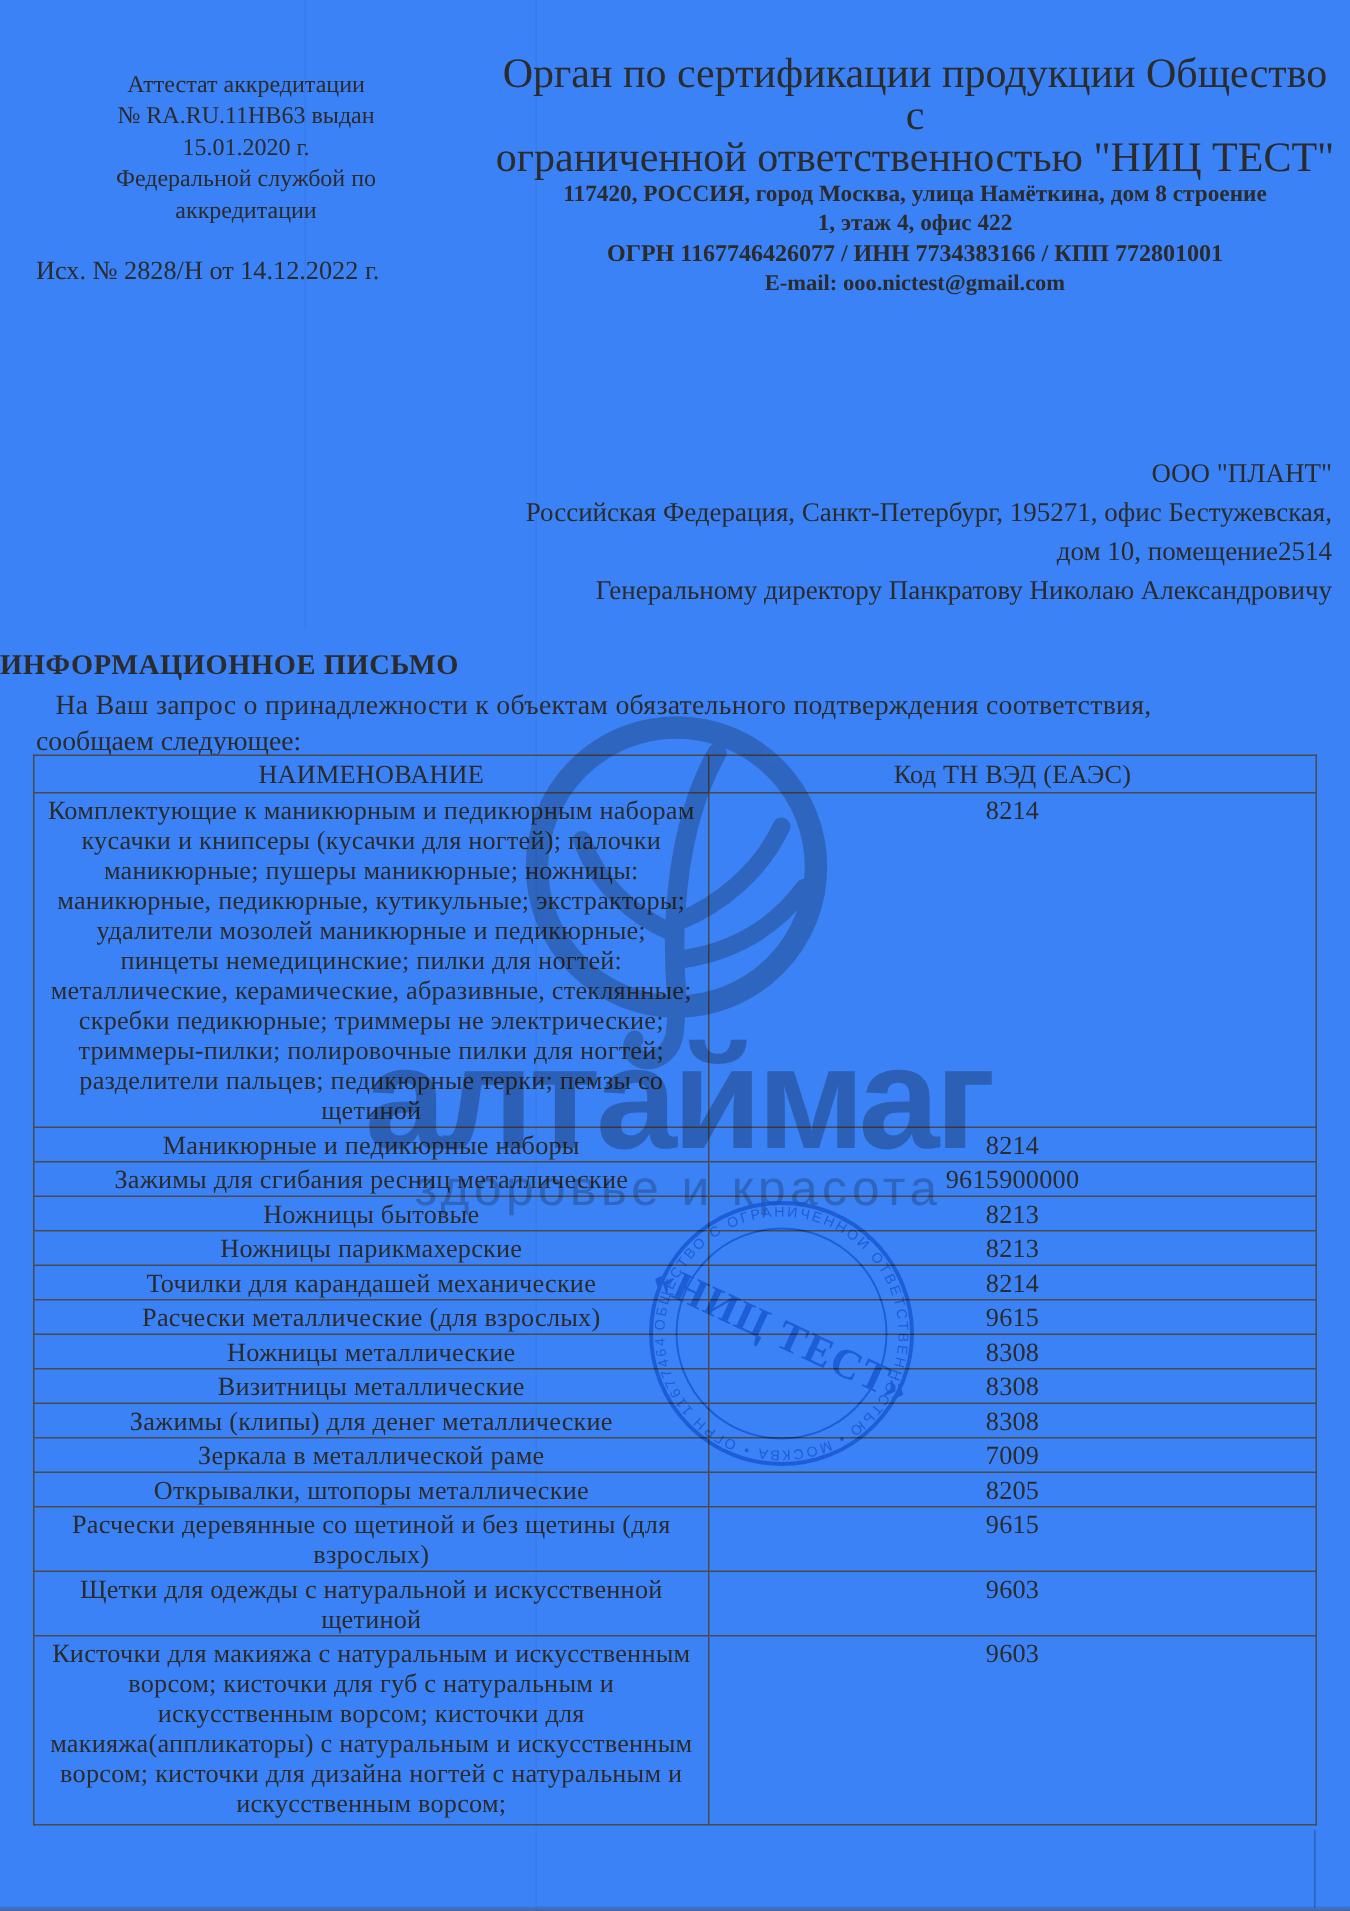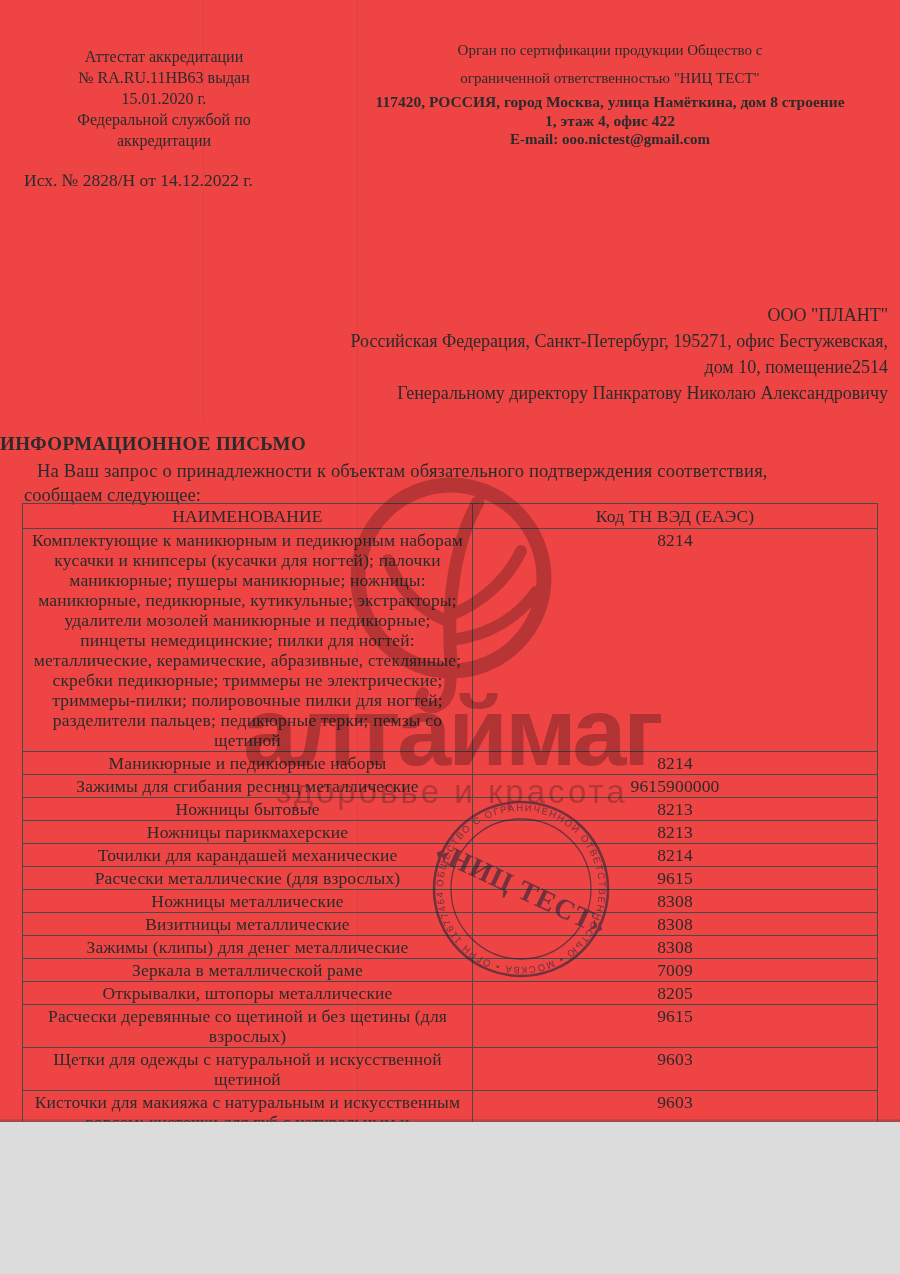--- a/index.html
+++ b/index.html
@@ -1,36 +1,36 @@
 <!DOCTYPE html>
 <html lang="ru"><head>
 <meta charset="utf-8">
 <style>
   html,body{margin:0;padding:0;background:#dcdcdc;}
   .page{
-    position:relative;width:900px;height:1122px;margin:0 auto;
-    background:#ef4444;overflow:hidden;
+    position:relative;width:900px;height:1274px;margin:0 auto;
+    background:#3b82f6;overflow:hidden;
     font-family:"Liberation Serif",serif;color:var(--ink,#2b2b2b);
   }
   
   .fold{position:absolute;top:0;bottom:0;width:1px;background:rgba(0,0,0,.05);}
   .fold-a{left:203px;height:420px;bottom:auto;}
   .fold-b{left:357px;}
   .bottom-edge{position:absolute;left:0;right:0;bottom:0;height:3px;
     background:linear-gradient(to bottom,rgba(0,0,0,.08),rgba(80,80,80,.55));}
   .right-edge{position:absolute;right:23px;top:1220px;height:52px;width:1px;background:rgba(0,0,0,.25);}
 
   
   .accred{position:absolute;left:30px;top:46px;width:268px;text-align:center;
     font-size:16px;line-height:21px;}
   .outgoing{position:absolute;left:24px;top:170px;font-size:17.5px;}
 
   
   .org{position:absolute;left:330px;top:36px;width:560px;text-align:center;}
-  .org-name{font-size:15px;line-height:28px;}
+  .org-name{font-size:28px;line-height:28px;}
   .org-addr{font-size:15.5px;line-height:19px;font-weight:bold;}
   .org-codes{font-size:16px;line-height:21px;font-weight:bold;margin-top:1px;}
   .org-email{font-size:15px;line-height:19px;font-weight:bold;}
 
   
   .recipient{position:absolute;left:230px;top:302px;width:658px;text-align:right;
     font-size:18px;line-height:26px;}
 
   .letter-title{position:absolute;left:0;top:433px;width:100%;text-align:left;
     font-size:19px;font-weight:bold;letter-spacing:.4px;}
@@ -78,20 +78,21 @@
     <div>аккредитации</div>
   </div>
 
   <div class="outgoing">Исх. № 2828/Н от 14.12.2022 г.</div>
 
   <div class="org">
     <div class="org-name">Орган по сертификации продукции Общество с</div>
     <div class="org-name">ограниченной ответственностью "НИЦ ТЕСТ"</div>
     <div class="org-addr">117420, РОССИЯ, город Москва, улица Намёткина, дом 8 строение</div>
     <div class="org-addr">1, этаж 4, офис 422</div>
+    <div class="org-codes">ОГРН 1167746426077 / ИНН 7734383166 / КПП 772801001</div>
     <div class="org-email">E-mail: ooo.nictest@gmail.com</div>
   </div>
 
   <div class="recipient">
     <div>ООО "ПЛАНТ"</div>
     <div>Российская Федерация, Санкт-Петербург, 195271, офис Бестужевская,</div>
     <div>дом 10, помещение2514</div>
     <div>Генеральному директору Панкратову Николаю Александровичу</div>
   </div>
 

